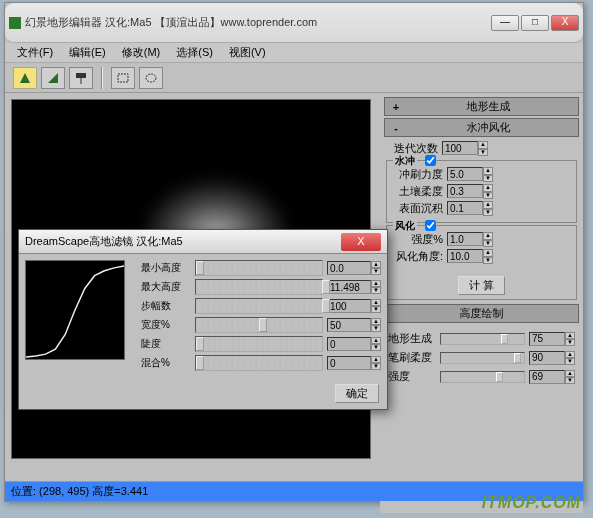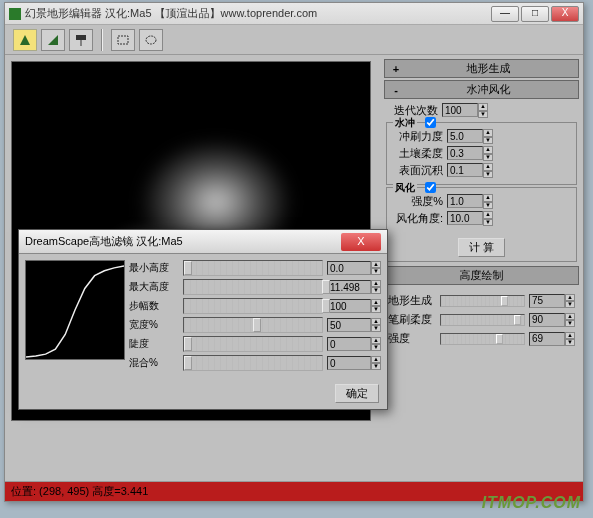--- a/index.html
+++ b/index.html
@@ -1,20 +1,20 @@
 <!DOCTYPE html>
 <html><head>
 <meta charset="utf-8">
 <style>
 * { box-sizing: border-box; margin: 0; padding: 0; font-family: "Microsoft YaHei", SimSun, sans-serif; font-size: 11px; }
 body { background: #a8b8c4; width: 593px; height: 518px; overflow: hidden; position: relative; }
 
 
 .outer-window { position: absolute; left: 4px; top: 2px; width: 580px; height: 500px; background: #c0c0c0; border: 1px solid #888; box-shadow: 2px 2px 6px rgba(0,0,0,0.3); }
-.outer-title { height: 22px; background: linear-gradient(#e8e8e8, #d8d8d8); display: flex; align-items: center; padding: 0 4px; border-bottom: 1px solid #aaa; }
+.outer-title { height: 40px; background: linear-gradient(#e8e8e8, #d8d8d8); display: flex; align-items: center; padding: 0 4px; border-bottom: 1px solid #aaa; border-radius: 9px; }
 .outer-title .ico { width: 12px; height: 12px; background: #2a7a2a; margin-right: 4px; }
 .outer-title .txt { color: #333; }
 .outer-title .winbtns { margin-left: auto; display: flex; gap: 2px; }
 .winbtn { width: 28px; height: 16px; background: linear-gradient(#f4f4f4,#d8d8d8); border: 1px solid #888; border-radius: 2px; text-align: center; line-height: 12px; font-size: 10px; cursor: pointer; }
 .winbtn.cl { background: linear-gradient(#e88,#c44); color: #fff; }
 
 .menubar { height: 20px; background: #c8c8c8; display: flex; align-items: center; padding: 0 4px; gap: 0; border-bottom: 1px solid #aaa; }
 .menubar span { padding: 2px 8px; cursor: pointer; }
 
 .toolbar { height: 30px; background: #c0c0c0; display: flex; align-items: center; padding: 0 8px; gap: 4px; border-bottom: 1px solid #999; }
@@ -39,32 +39,32 @@
 .spinner input { width: 36px; height: 14px; background: #b8b8b8; border: 1px inset #888; font-size: 10px; padding: 0 2px; }
 .spinner .arrows { width: 10px; display: flex; flex-direction: column; }
 .spinner .arrows div { flex: 1; background: #d0d0d0; border: 1px solid #888; font-size: 6px; line-height: 5px; text-align: center; cursor: pointer; }
 .btn { background: #d0d0d0; border: 1px outset #ddd; padding: 1px 10px; cursor: pointer; }
 .chk { width: 11px; height: 11px; }
 
 
 .dialog { position: absolute; left: 18px; top: 229px; width: 370px; background: #c0c0c0; border: 1px solid #555; box-shadow: 3px 3px 10px rgba(0,0,0,0.5); z-index: 100; }
 .dlg-title { height: 24px; background: linear-gradient(#f4f4f4,#d4d4d4); display: flex; align-items: center; padding: 0 6px; border-bottom: 1px solid #888; }
 .dlg-close { margin-left: auto; width: 40px; height: 18px; background: linear-gradient(#e77,#c33); border-radius: 2px; color: #fff; text-align: center; line-height: 16px; cursor: pointer; }
-.dlg-body { display: flex; padding: 6px; gap: 4px; }
+.dlg-body { display: flex; padding: 6px; gap: 16px; }
 .curve-box { width: 100px; height: 100px; background: #000; border: 1px solid #666; position: relative; overflow: hidden; }
 .curve-box svg { width: 100%; height: 100%; }
 .dlg-params { flex: 1; }
 .dlg-row { display: flex; align-items: center; margin-bottom: 3px; }
 .dlg-row label { width: 54px; font-size: 10px; }
 .slider-track { flex: 1; height: 16px; position: relative; border: 1px inset #aaa; background: repeating-linear-gradient(90deg, #bbb 0 1px, transparent 1px 6px); }
 .slider-thumb { position: absolute; width: 8px; height: 14px; background: #ccc; border: 1px outset #eee; top: 0; }
 .dlg-val { width: 44px; height: 14px; background: #b8b8b8; border: 1px inset #888; font-size: 10px; margin-left: 4px; padding: 0 2px; }
 .dlg-foot { display: flex; justify-content: flex-end; padding: 4px 8px 6px; }
 
-.statusbar { position: absolute; bottom: 0; left: 0; right: 0; height: 20px; background: #b91c1c; border-top: 1px solid #999; display: flex; align-items: center; padding: 0 6px; font-size: 11px; }
+.statusbar { position: absolute; bottom: 0; left: 0; right: 0; height: 20px; background: #3b82f6; border-top: 1px solid #999; display: flex; align-items: center; padding: 0 6px; font-size: 11px; }
 
 .watermark { position: absolute; right: 12px; bottom: 6px; font-size: 16px; font-weight: bold; color: #6a9a3a; font-style: italic; letter-spacing: 1px; pointer-events: none; }
 
 
 .paint-row { display: flex; align-items: center; margin: 4px 0; }
 .paint-row label { width: 52px; }
 .paint-slider { flex: 1; height: 12px; border: 1px inset #aaa; background: repeating-linear-gradient(90deg, #bbb 0 1px, transparent 1px 4px); position: relative; margin-right: 4px; }
 .paint-thumb { position: absolute; width: 7px; height: 10px; background: #ccc; border: 1px outset #fff; top: 0; }
 </style>
 </head>
@@ -74,20 +74,27 @@
   <div class="outer-title">
     <div class="ico"></div>
     <span class="txt">幻景地形编辑器   汉化:Ma5 【顶渲出品】www.toprender.com</span>
     <div class="winbtns">
       <div class="winbtn">—</div>
       <div class="winbtn">□</div>
       <div class="winbtn cl">X</div>
     </div>
   </div>
 
+  <div class="menubar">
+    <span>文件(F)</span>
+    <span>编辑(E)</span>
+    <span>修改(M)</span>
+    <span>选择(S)</span>
+    <span>视图(V)</span>
+  </div>
 
   <div class="toolbar">
     <div class="tbtn active">
         <svg width="14" height="14">
           <polygon points="7,2 12,12 2,12" fill="#2a6a2a"></polygon>
         </svg>
       </div>
     <div class="tbtn">
         <svg width="14" height="14">
           <polygon points="2,12 12,2 12,12" fill="#2a6a2a"></polygon>

